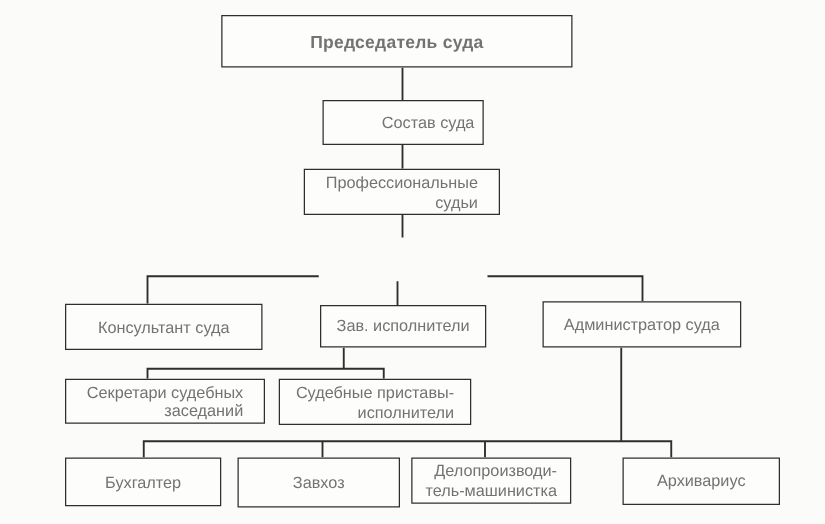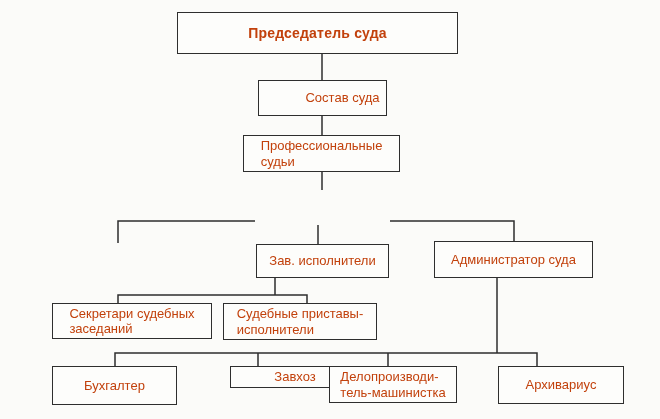--- a/index.html
+++ b/index.html
@@ -19,25 +19,25 @@
     position: absolute;
     left: 0; top: 0;
     width: 660px;
     height: 419px;
   }
   .node {
     position: absolute;
     box-sizing: border-box;
     border: 1.5px solid #2e2e2e;
     background: #fdfdfb;
-    color: #c2410c;
+    color: #737373;
     display: flex;
     align-items: center;
     justify-content: center;
-    text-align: left;
+    text-align: right;
     font-size: 13px;
     line-height: 1.18;
     white-space: pre-line;
     padding: 2px 4px;
   }
   .node.bold {
     font-weight: bold;
     font-size: 14px;
     letter-spacing: 0.2px;
   }
@@ -69,33 +69,34 @@
   </svg>
 
   <div class="node bold" style="left:177px; top:12px;  width:281px; height:42px;">Председатель суда</div>
 
   <div class="node" style="left:258px; top:80px;  width:129px; height:36px;padding-left:44px;">Состав суда</div>
 
   <div class="node" style="left:243px; top:135px; width:157px; height:37px;">Профессиональные
 судьи</div>
 
 
+  <div class="node" style="left:52px;  top:243px; width:158px; height:37px;">Консультант суда</div>
 
   <div class="node" style="left:256px; top:244px; width:133px; height:34px;">Зав. исполнители</div>
 
   <div class="node" style="left:434px; top:241px; width:159px; height:37px;">Администратор суда</div>
 
   <div class="node" style="left:52px;  top:303px; width:160px; height:36px;">Секретари судебных
 заседаний</div>
 
   <div class="node" style="left:223px; top:303px; width:154px; height:37px;">Судебные приставы-
 исполнители</div>
 
   <div class="node" style="left:52px;  top:366px; width:125px; height:39px;">Бухгалтер</div>
 
-  <div class="node" style="left:190px; top:366px; width:130px; height:22px;margin-left:40px;">Завхоз</div>
+  <div class="node" style="left:190px; top:366px; width:130px; height:40px;">Завхоз</div>
 
   <div class="node" style="left:329px; top:366px; width:128px; height:37px;">Делопроизводи-
 тель-машинистка</div>
 
   <div class="node" style="left:464px; top:366px; width:126px; height:38px;margin-left:34px;">Архивариус</div>
 
 </div>
 
 </body></html>

